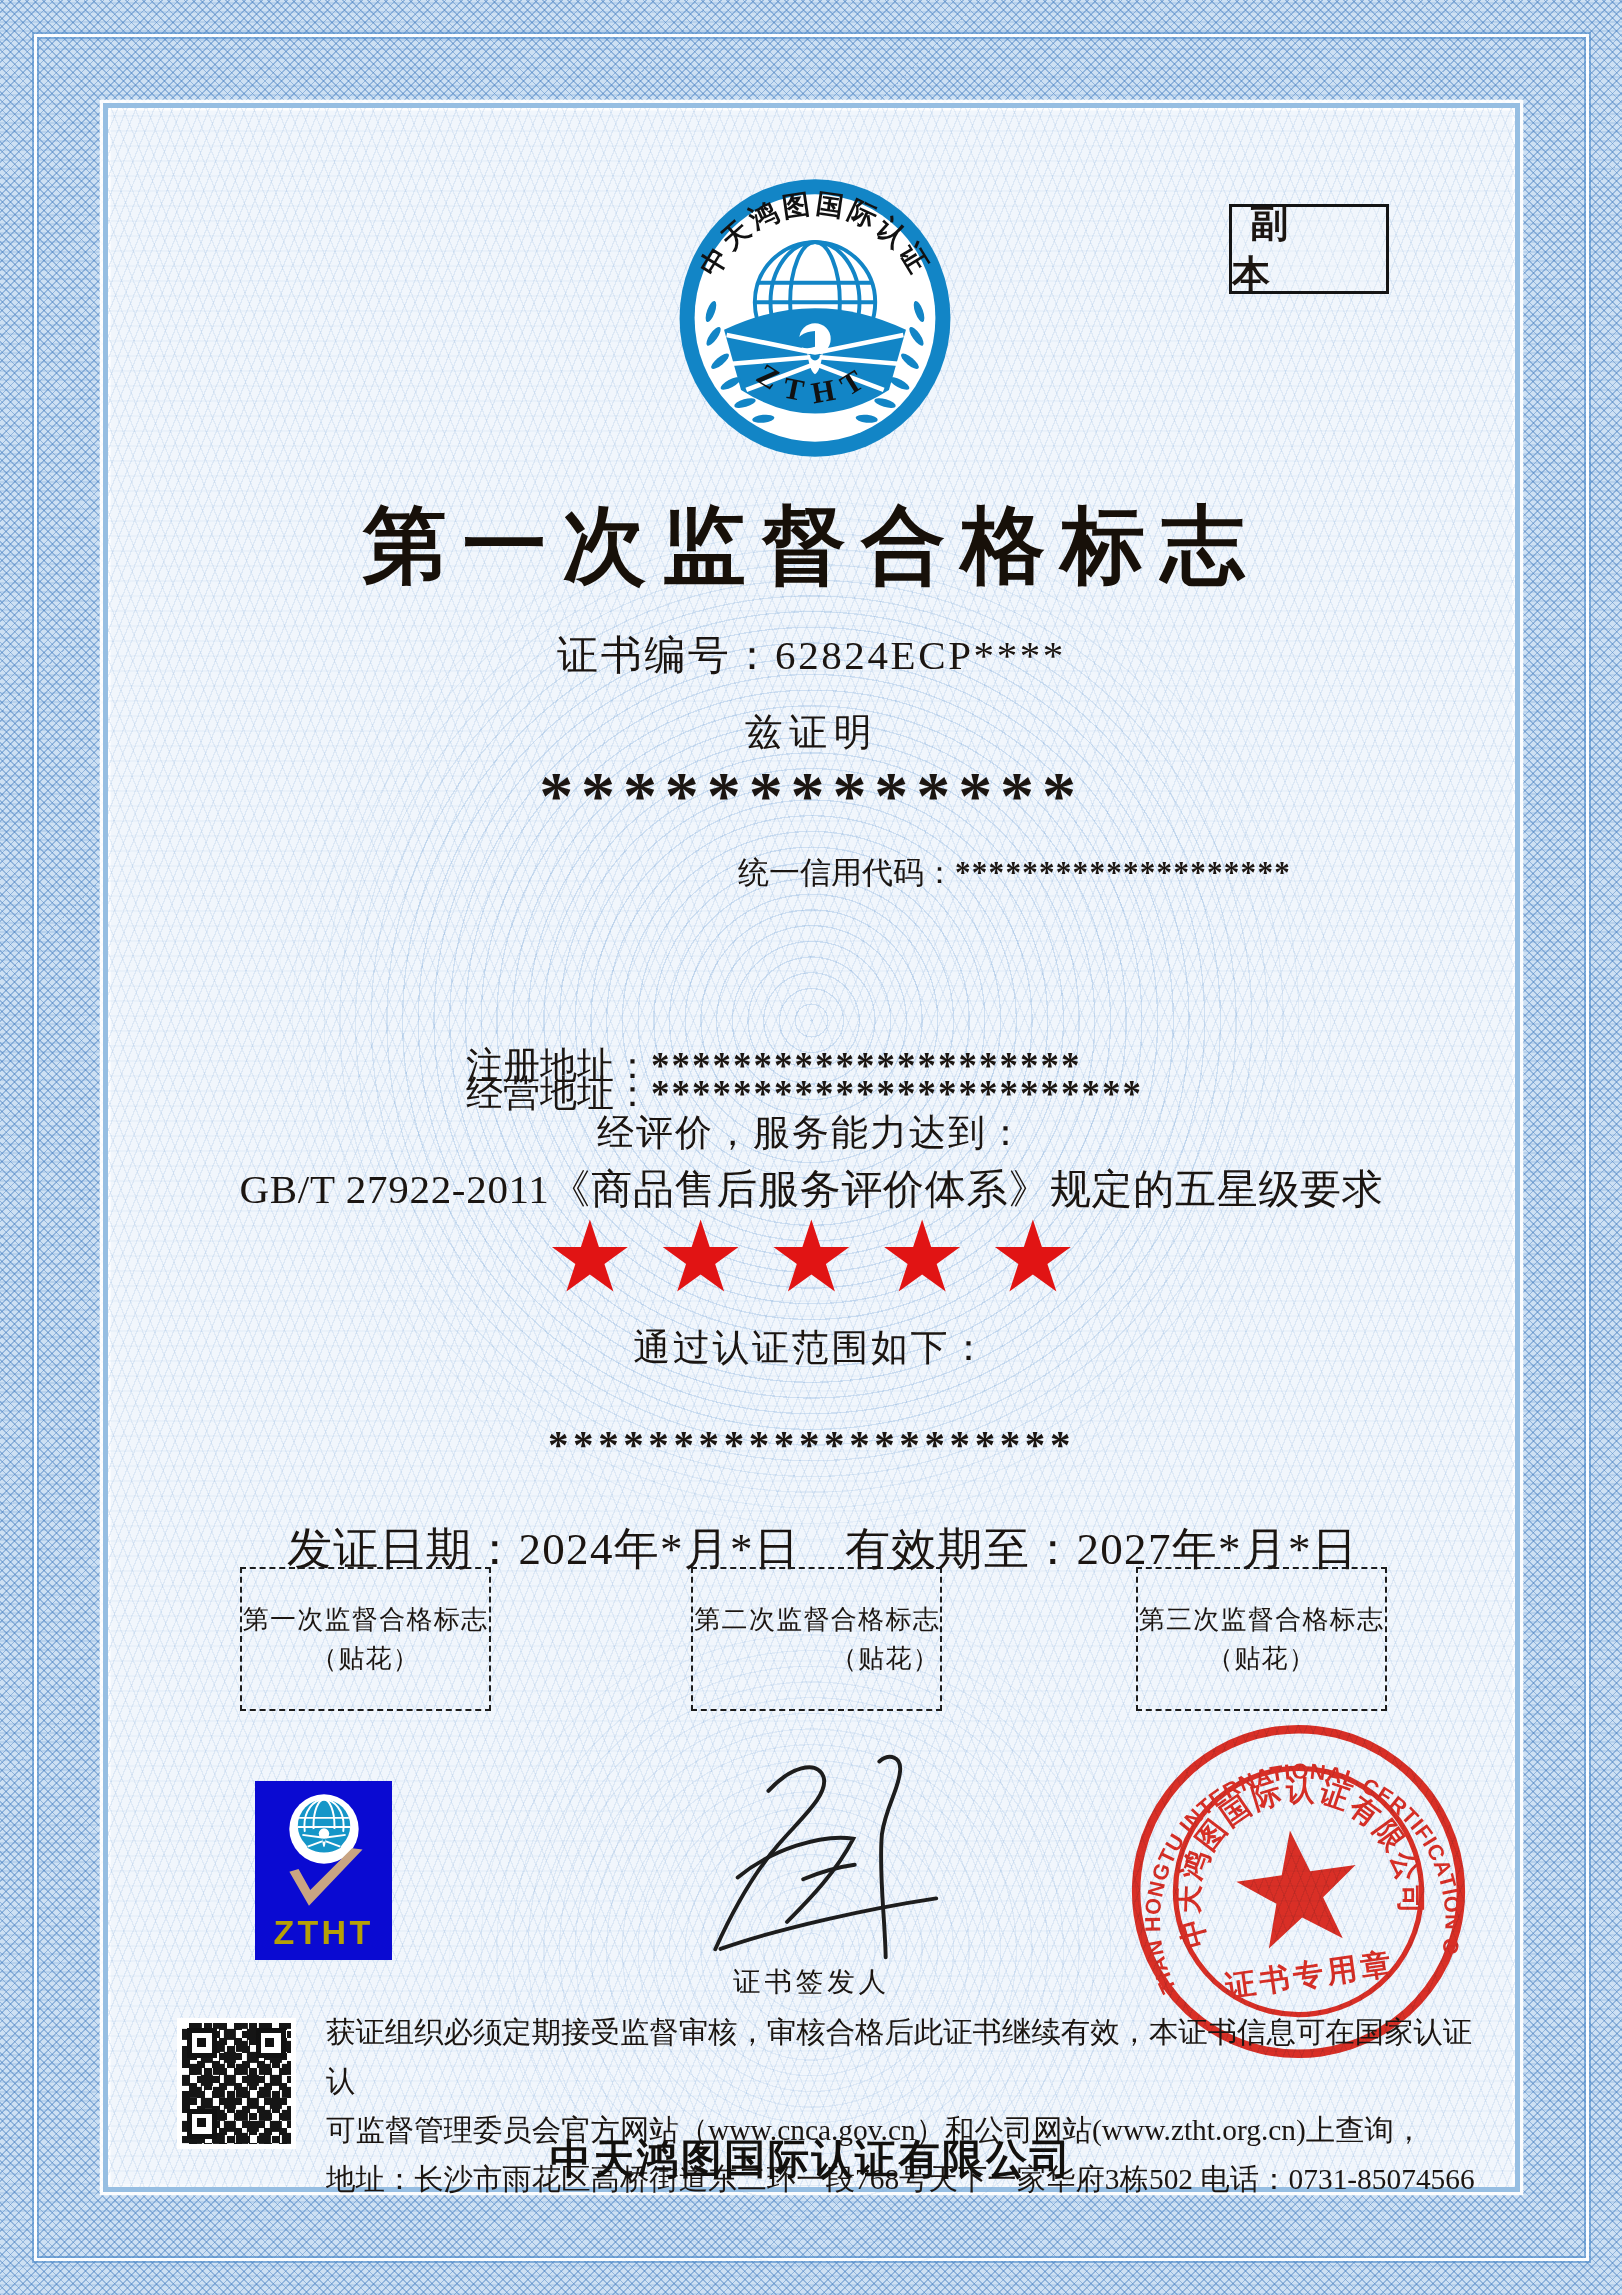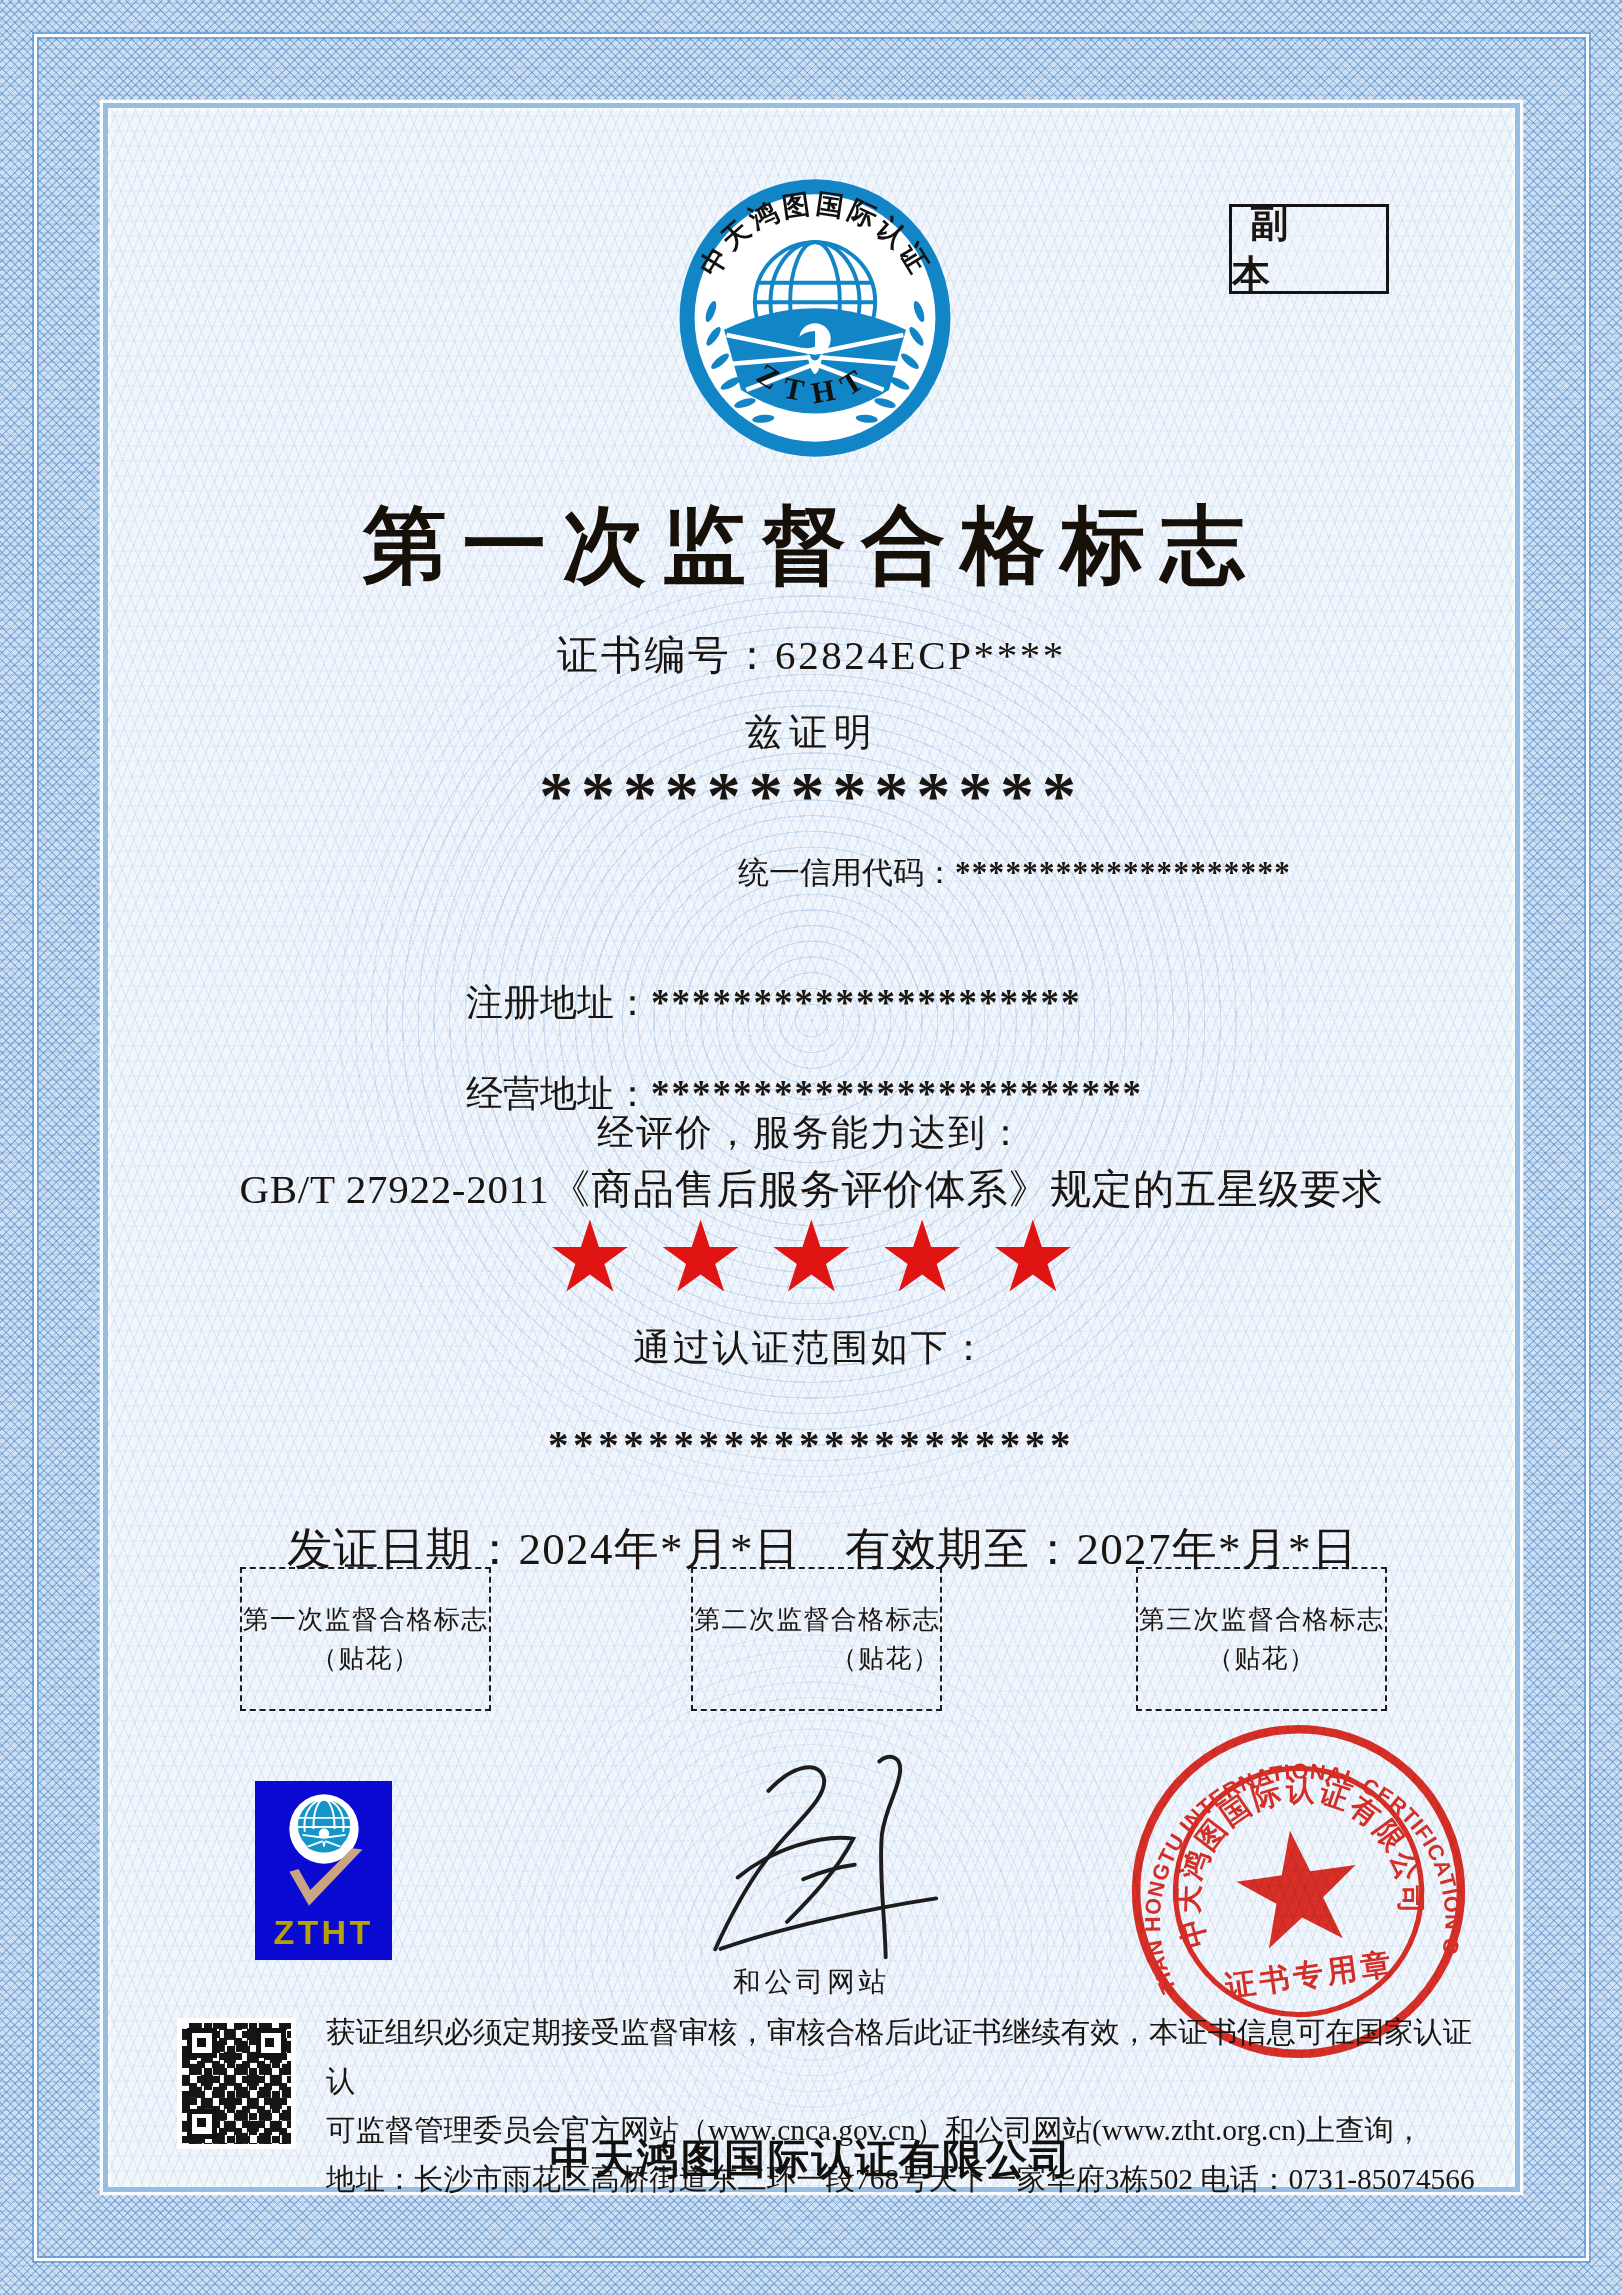--- a/index.html
+++ b/index.html
@@ -40,21 +40,21 @@
     border:3.3px solid #141414;display:flex;align-items:center;justify-content:center;
     font-size:38px;letter-spacing:18.3px;text-indent:18.3px;background:rgba(245,249,253,.25);}
   .title{top:489px;font-size:84px;letter-spacing:15.7px;color:#171009;}
   .cert-no{top:628px;font-size:41px;letter-spacing:2.6px;}
   .hereby{top:707px;font-size:38px;letter-spacing:6.5px;}
   .company-masked{top:756px;font-size:68px;font-weight:bold;letter-spacing:7.9px;}
   .credit-line{position:absolute;left:738px;top:852px;font-size:31px;}
   .credit-line b{letter-spacing:1.3px;}
   .addr{position:absolute;left:466px;font-size:37px;}
   .addr b{letter-spacing:2px;}
-  .addr.reg{top:978px;}
+  .addr.reg{top:1041px;}
   .addr.biz{top:1069px;}
   .eval-line{top:1108px;font-size:37px;letter-spacing:2px;}
   .gbt-line{top:1162px;font-size:41px;letter-spacing:0.7px;}
   .stars-row{top:1199px;font-size:99px;letter-spacing:22px;text-indent:22px;color:#e11414;
     font-family:"DejaVu Sans",sans-serif;}
   .scope-intro{top:1323px;font-size:37px;letter-spacing:2.6px;}
   .scope-masked{top:1420px;font-size:41px;font-weight:bold;letter-spacing:4.6px;}
   .date-row span{position:absolute;top:1519px;font-size:45px;letter-spacing:1.3px;}
   .date-row .issue{left:287px;}
   .date-row .valid{left:845px;}
@@ -221,21 +221,21 @@
 
     <svg class="sig-svg" width="281" height="222" viewBox="0 0 430 340">
       <g fill="none" stroke="#1d1d1d" stroke-width="6" stroke-linecap="round" transform="rotate(-3 215 170)">
         <path d="M150 62 C185 28, 226 18, 235 44 C244 72, 196 108, 160 146 C120 188, 88 238, 56 300"></path>
         <path d="M96 192 C150 152, 228 132, 276 142 C248 190, 208 228, 168 264"></path>
         <path d="M64 300 C160 272, 296 250, 398 240"></path>
         <path d="M322 26 C338 14, 356 20, 353 42 C349 72, 328 96, 320 138 C312 196, 318 260, 316 326"></path>
         <path d="M196 200 C224 190, 252 184, 276 182"></path>
       </g>
     </svg>
-    <div class="center signer-label">和公司网站</div>
+    <div class="center signer-label">证书签发人</div>
 
     <svg class="stamp" width="343" height="343" viewBox="0 0 524 524">
       <g transform="rotate(-8 262 262)">
         <circle cx="262" cy="262" r="248" fill="none" stroke="#e42015" stroke-width="13"></circle>
         <circle cx="262" cy="262" r="188" fill="none" stroke="#e42015" stroke-width="8"></circle>
         <path fill="#e42015" d="M262 168 L284 234 L354 234 L298 276 L319 342 L262 302 L205 342 L226 276 L170 234 L240 234 Z"></path>
         <defs>
           <path id="sealArcEn" d="M 60 390 A 218 218 0 1 1 464 390" fill="none"></path>
           <path id="sealArcCn" d="M 120 340 A 155 155 0 1 1 404 340" fill="none"></path>
         </defs>

